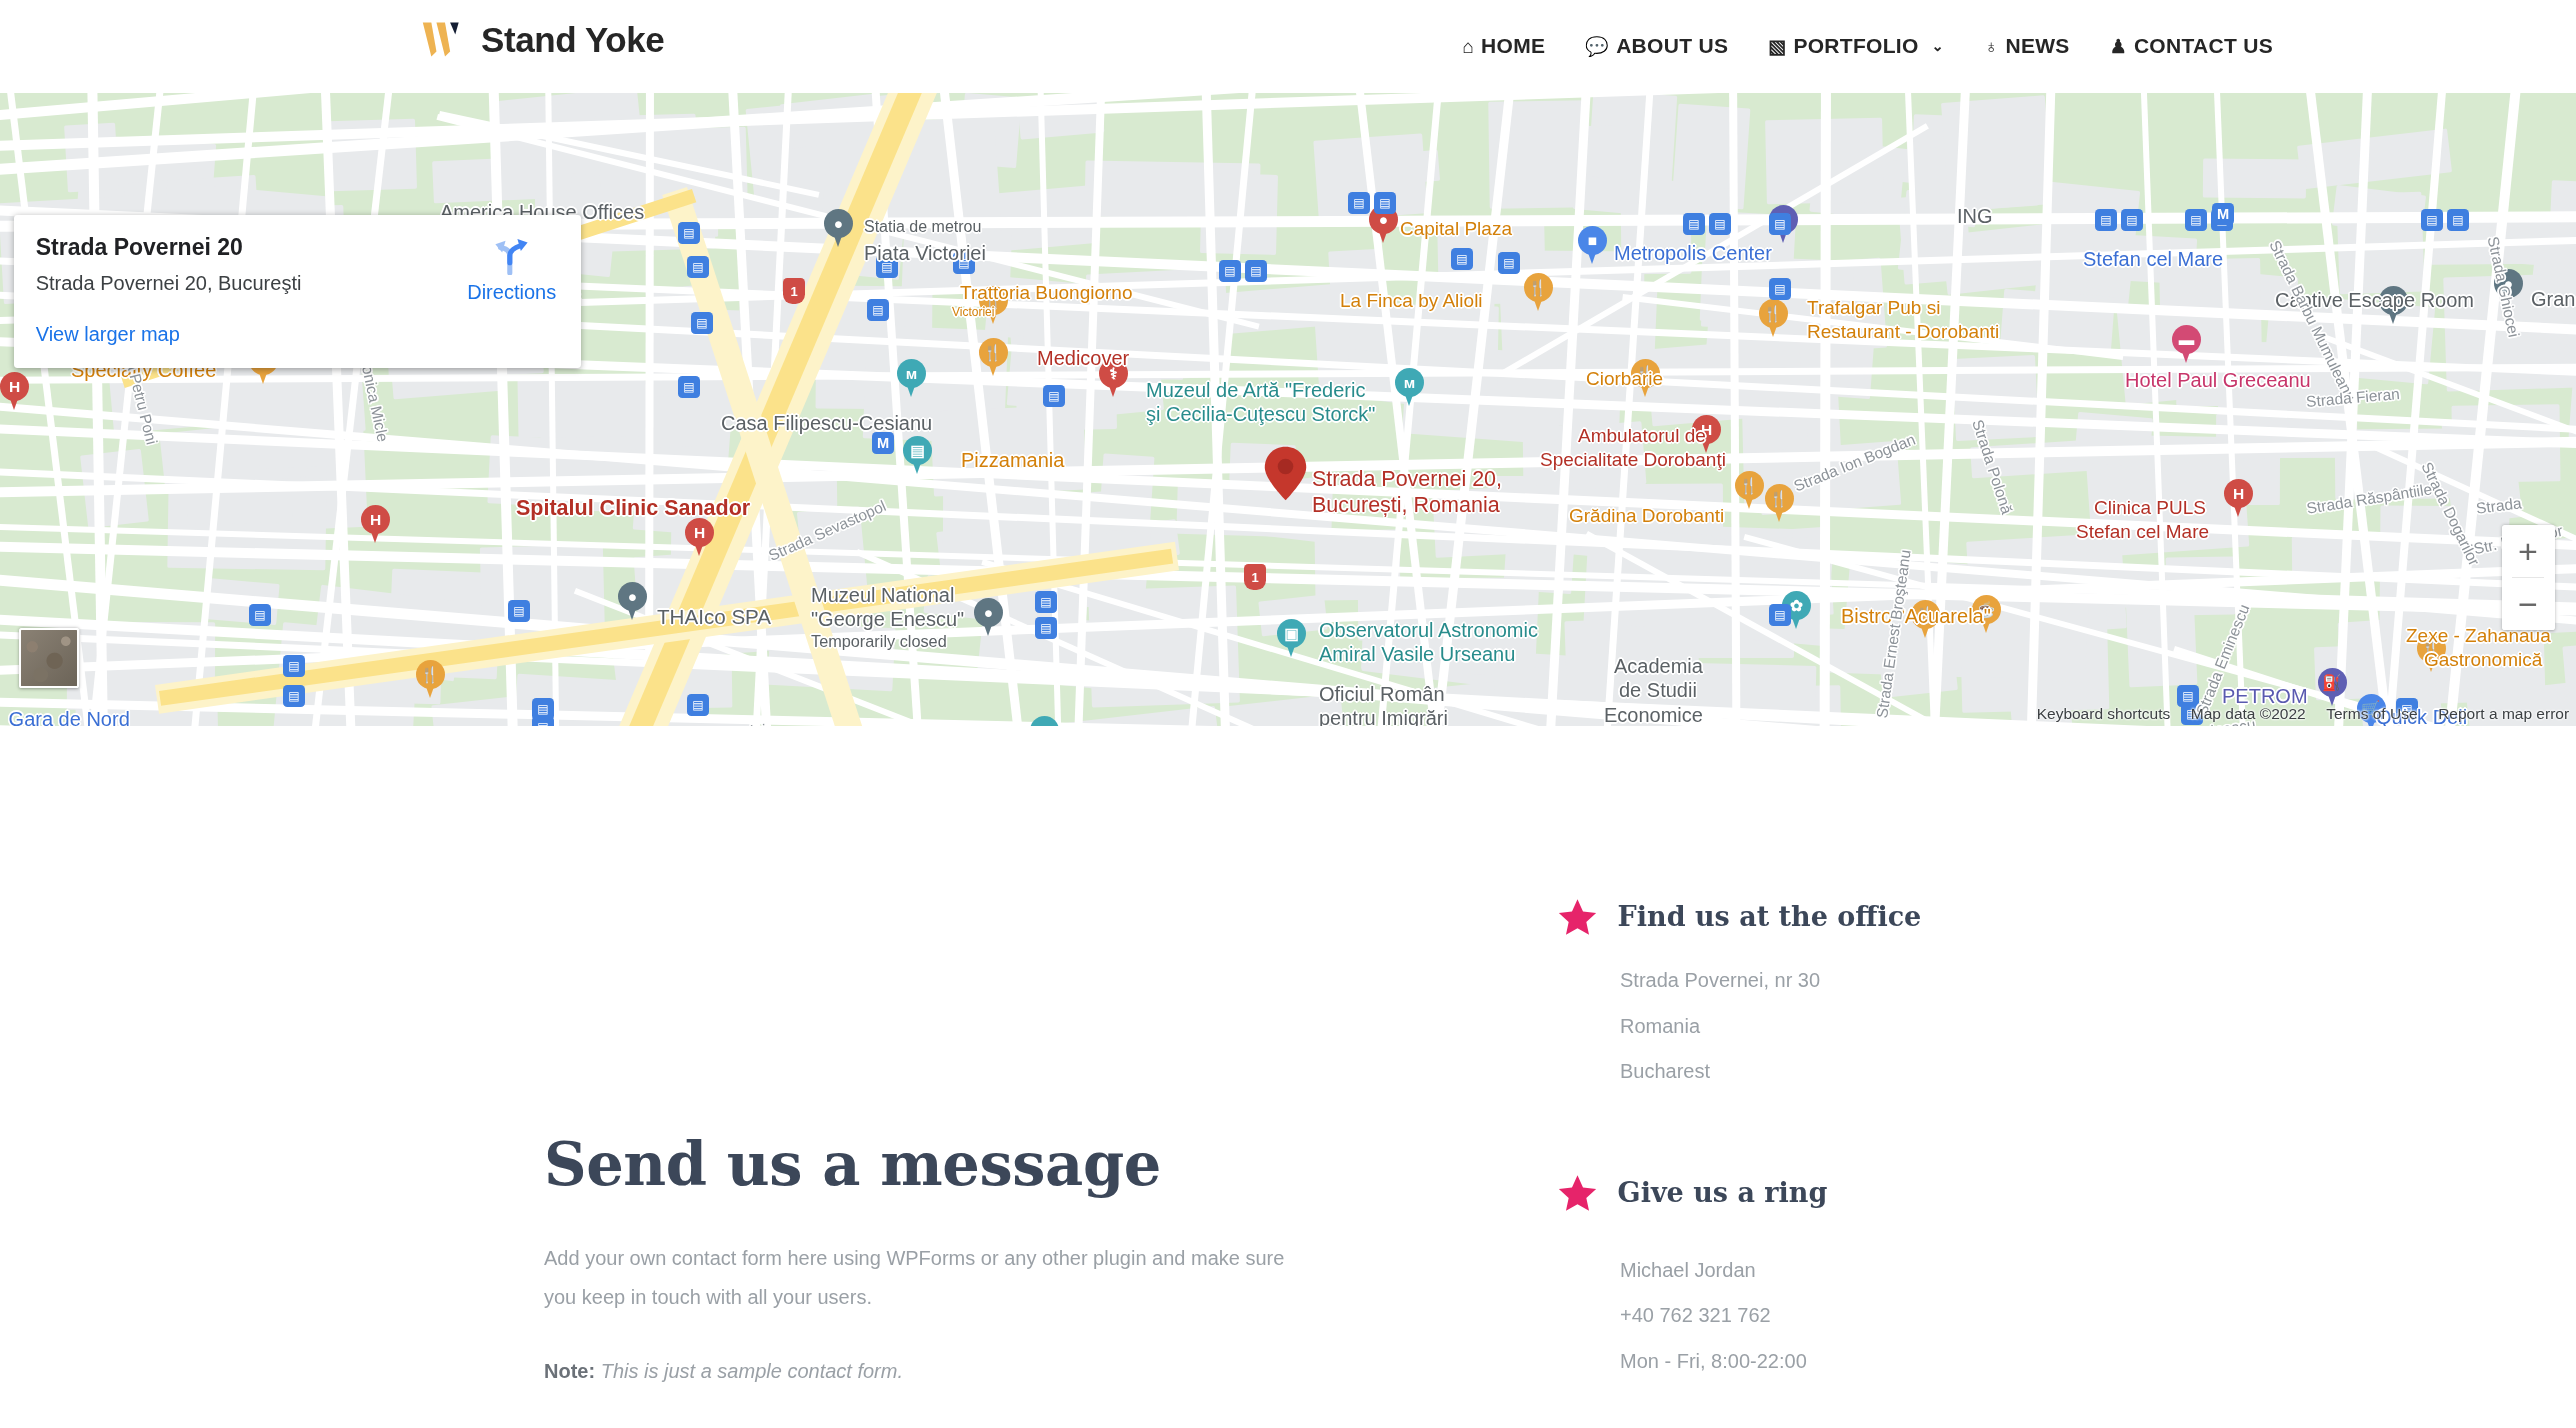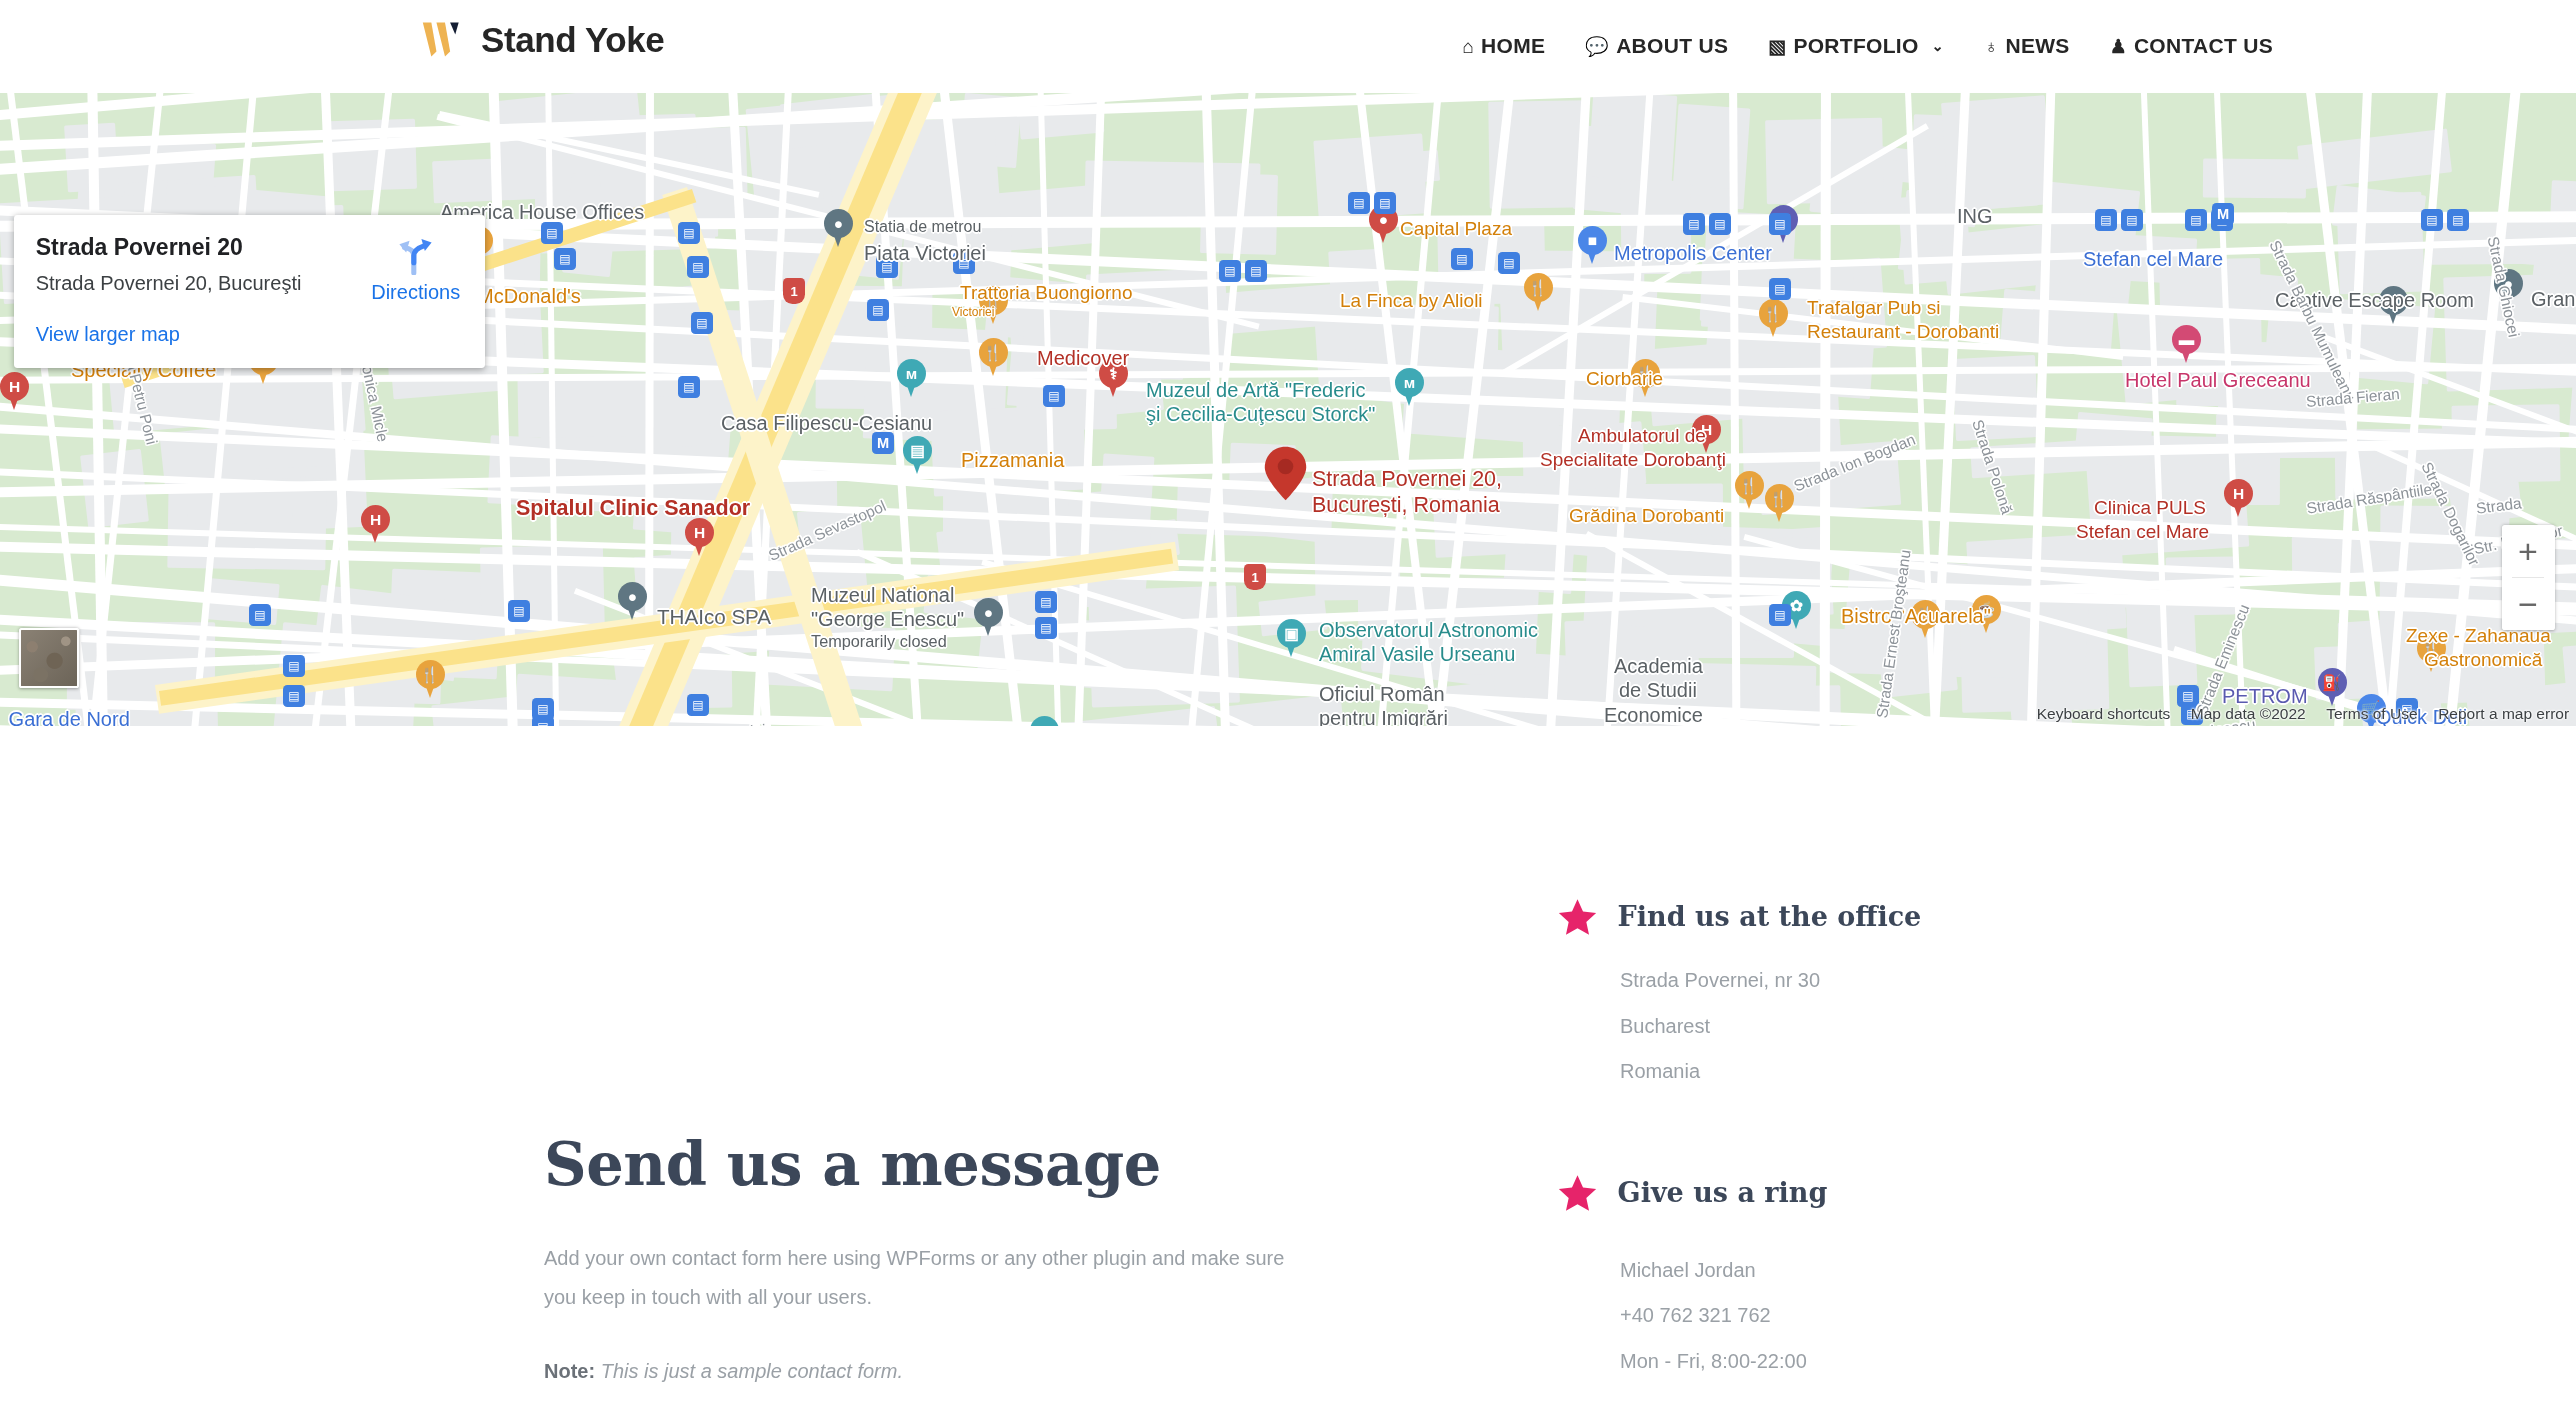--- a/index.html
+++ b/index.html
@@ -186,21 +186,21 @@
     background: #cf4c45;
     border-radius: 4.3px 4.3px 9.4px 9.4px;
     display:flex; align-items:center; justify-content:center;
     color:#fff; font-size:13px; font-weight:bold;
   }
 
   
   #map-info-card {
     position: absolute;
     left: 13.7px; top: 122px;
-    width: 471px;
+    width: 567px;
     background: #fff;
     border-radius: 3.4px;
     box-shadow: 0 1.7px 6.9px rgba(0,0,0,.32);
     padding: 19px 30px 22px 22px;
     z-index: 20;
   }
   #map-info-card .card-title {
     font-size: 23px;
     font-weight: bold;
     color: #202124;
@@ -1046,22 +1046,22 @@
 
     <div class="info-block" id="office-block">
       <div class="star-row">
         <svg class="star" viewBox="0 0 46 44">
           <path d="M23 1 L29.5 15.5 L45 17.2 L33.4 27.8 L36.6 43 L23 35.3 L9.4 43 L12.6 27.8 L1 17.2 L16.5 15.5 Z" fill="#e6246a"></path>
         </svg>
         <div class="bh">Find us at the office</div>
       </div>
       <div class="lines">
         <div>Strada Povernei, nr 30</div>
+        <div>Romania</div>
         <div>Bucharest</div>
-        <div>Romania</div>
       </div>
     </div>
 
     <div class="info-block" id="give-ring-block">
       <div class="star-row">
         <svg class="star" viewBox="0 0 46 44">
           <path d="M23 1 L29.5 15.5 L45 17.2 L33.4 27.8 L36.6 43 L23 35.3 L9.4 43 L12.6 27.8 L1 17.2 L16.5 15.5 Z" fill="#e6246a"></path>
         </svg>
         <div class="bh">Give us a ring</div>
       </div>

